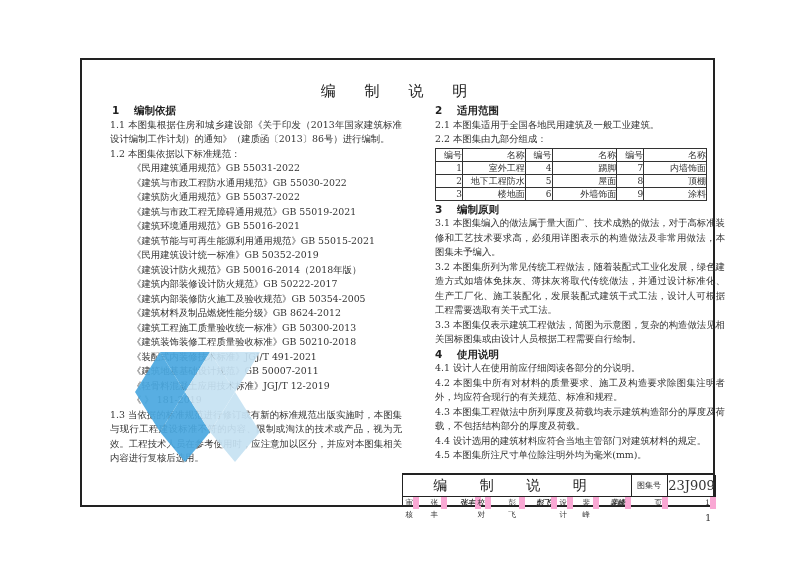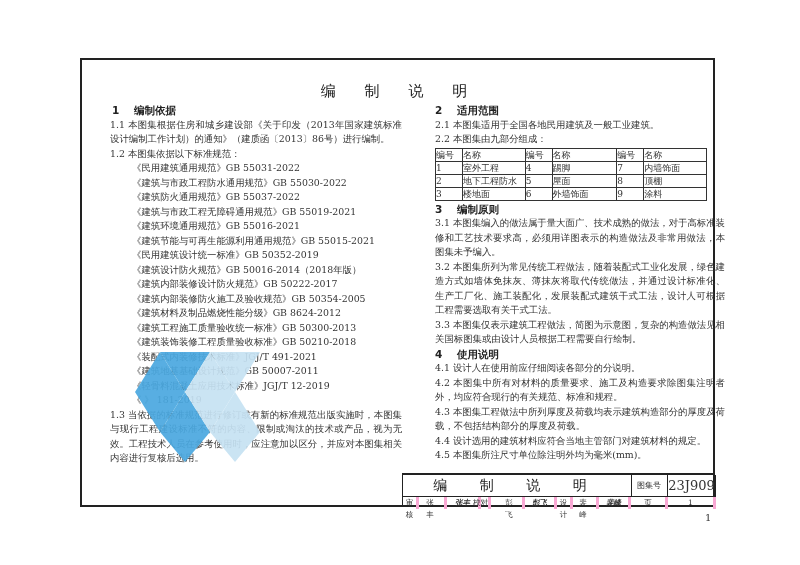--- a/index.html
+++ b/index.html
@@ -12,31 +12,31 @@
            letter-spacing:12px; color:#222; }
   .col { position:absolute; font-size:9.4px; line-height:14.5px; color:#333; }
   .col-left { left:112px; top:103px; width:290px; }
   .col-right { left:435px; top:103px; width:290px; }
   .h { font-family:"DejaVu Sans","Liberation Sans",sans-serif; font-size:10.5px; color:#222; font-weight:bold; }
   .h .num { display:inline-block; width:22px; }
   .p { white-space:normal; text-align:justify; }
   .ind { padding-left:20px; white-space:nowrap; }
   table.parts { border-collapse:collapse; margin:1px 0 1px 0; width:272px;
                 font-size:9px; color:#333; }
-  table.parts td { border:1px solid #333; text-align:left; height:12px; padding:0; line-height:12px;margin-top:46px; }
+  table.parts td { border:1px solid #333; text-align:right; height:12px; padding:0; line-height:12px;margin-top:46px; }
   .tb { position:absolute; left:402px; top:473px; width:313px; height:34px;
         border-top:2px solid #222; border-left:1px solid #222; box-sizing:border-box; }
   .tb-title { position:absolute; left:0; top:0; width:228px; height:21px; text-align:center;
               font-family:"DejaVu Sans","Liberation Sans",sans-serif; font-size:14px;
               letter-spacing:14px; line-height:21px; border-right:1px solid #222; color:#222; }
   .tb-cell { position:absolute; font-size:8px; color:#333; text-align:center; box-sizing:border-box;
              border-right:1px solid #222; }
   .tb-row2 { position:absolute; left:0; top:21px; width:313px; height:13px; border-top:1px solid #222; box-sizing:border-box; }
   .tb-row2 .c { position:absolute; top:0; height:12px; line-height:12px; font-size:7.5px; color:#333;
-                text-align:center; border-right:3px solid #f9a8d4; box-sizing:border-box; }
+                text-align:right; border-right:6px solid #f9a8d4; box-sizing:border-box; }
   .sig { font-family:"DejaVu Serif",serif; font-style:italic; font-weight:bold; color:#111; font-size:8px; }
   .pagenum { position:absolute; left:705px; top:512px; font-size:10px; color:#333; }
   .watermark { position:absolute; left:135px; top:352px; width:140px; height:110px; pointer-events:none; }
 </style>
 </head>
 <body>
 
 <div class="frame"></div>
 
 <div class="title">编 制 说 明</div>

